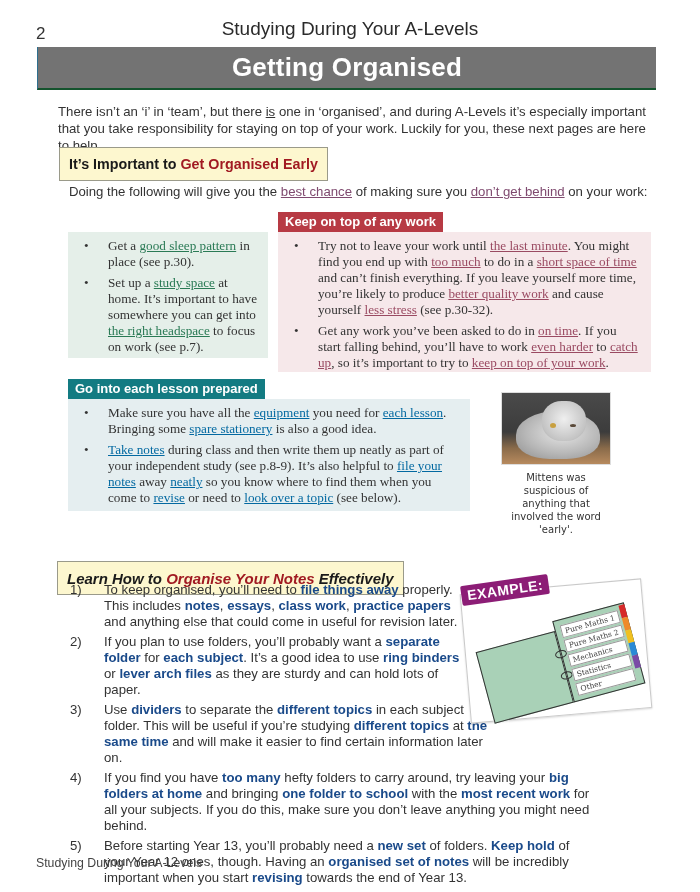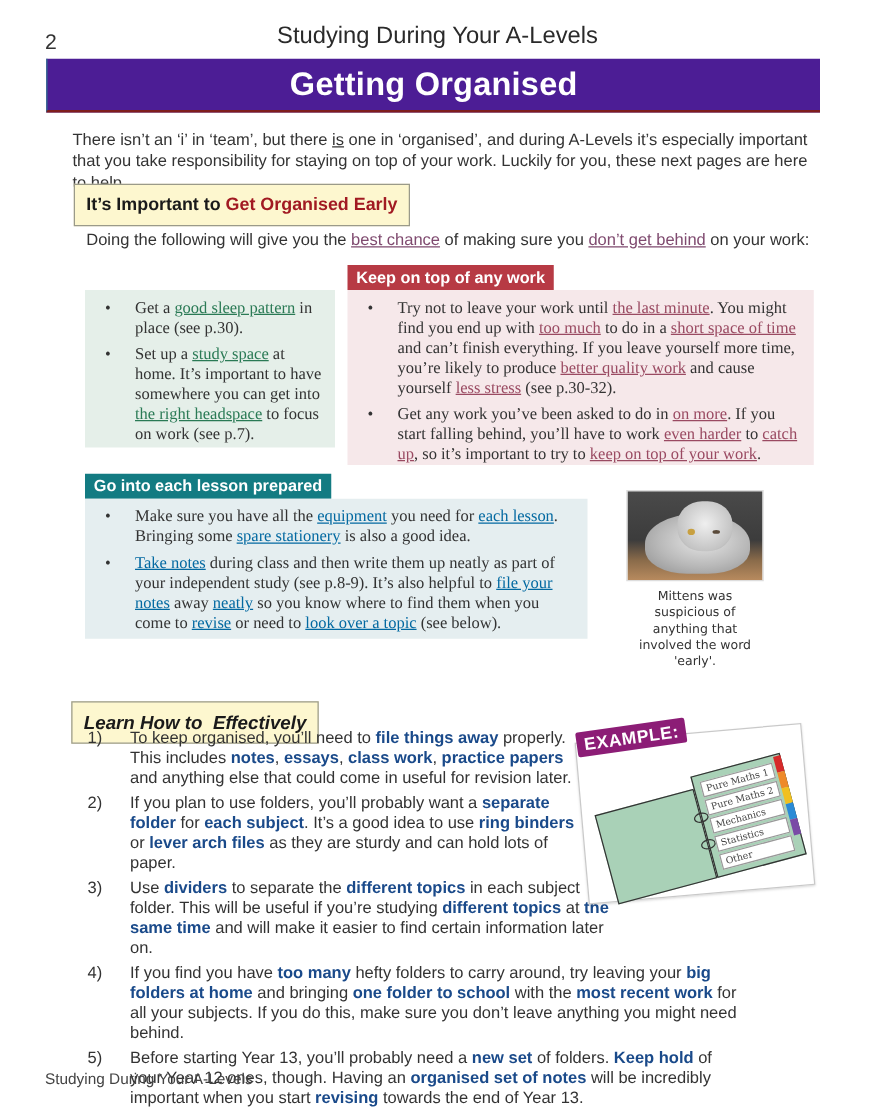--- a/index.html
+++ b/index.html
@@ -2,21 +2,21 @@
 <html><head>
 <meta charset="utf-8">
 <style>
   * { box-sizing: border-box; margin: 0; padding: 0; }
   html, body { width: 700px; height: 892px; background: #ffffff; overflow: hidden; }
   body { font-family: "Liberation Sans", "DejaVu Sans", sans-serif; color: #2b2b2b; position: relative; }
 
   .page-number { position: absolute; left: 36px; top: 24px; font-size: 17px; color: #333; }
   .running-head { position: absolute; left: 0; right: 0; top: 18px; text-align: center; font-size: 19px; color: #2a2a2a; }
 
-  .title-band { position: absolute; left: 37px; top: 47px; width: 619px; height: 43px; background: #4c1d95; border-bottom: 2px solid #7f1d1d; border-left: 1px solid #2d6f8f; display: flex; align-items: center; justify-content: center; }
+  .title-band { position: absolute; left: 37px; top: 47px; width: 619px; height: 43px; background: #737373; border-bottom: 2px solid #14532d; border-left: 1px solid #2d6f8f; display: flex; align-items: center; justify-content: center; }
   .title-band h1 { color: #fff; font-size: 26px; font-weight: bold; letter-spacing: 0.2px; }
 
   .intro { position: absolute; left: 58px; top: 103px; width: 600px; font-size: 13.2px; line-height: 17px; color: #333; }
   .intro u { text-decoration: underline; }
 
   .section-head { position: absolute; background: #fdf7cf; border: 1px solid #9a9a8a; font-weight: bold; color: #1a1a1a; display: flex; align-items: center; padding: 16px 9px; }
   .section-head .hl { color: #a11a22; }
   .sh1 { left: 59px; top: 147px; height: 28px; font-size: 14.3px; }
   .sh2 { left: 57px; top: 561px; height: 28px; font-size: 15px; font-style: italic; }
 
@@ -92,21 +92,21 @@
       <li><span>Set up a </span><a>study space</a><span> at home.  It’s important to have somewhere you can get into </span><a>the right headspace</a><span> to focus on work (see p.7).</span></li>
     </ul>
   </div>
 </div>
 
 <div class="box red" style="left:278px; top:212px; width:373px; height:160px;">
   <div class="box-tab">Keep on top of any work</div>
   <div class="box-body">
     <ul>
       <li><span>Try not to leave your work until </span><a>the last minute</a><span>.  You might find you end up with </span><a>too much</a><span> to do in a </span><a>short space of time</a><span> and can’t finish everything.  If you leave yourself more time, you’re likely to produce </span><a>better quality work</a><span> and cause yourself </span><a>less stress</a><span> (see p.30-32).</span></li>
-      <li><span>Get any work you’ve been asked to do in </span><a>on more</a><span>. If you start falling behind, you’ll have to work </span><a>even harder</a><span> to </span><a>catch up</a><span>, so it’s important to try to </span><a>keep on top of your work</a><span>.</span></li>
+      <li><span>Get any work you’ve been asked to do in </span><a>on time</a><span>. If you start falling behind, you’ll have to work </span><a>even harder</a><span> to </span><a>catch up</a><span>, so it’s important to try to </span><a>keep on top of your work</a><span>.</span></li>
     </ul>
   </div>
 </div>
 
 <div class="box teal" style="left:68px; top:379px; width:402px; height:132px;">
   <div class="box-tab">Go into each lesson prepared</div>
   <div class="box-body">
     <ul>
       <li><span>Make sure you have all the </span><a>equipment</a><span> you need for </span><a>each lesson</a><span>. Bringing some </span><a>spare stationery</a><span> is also a good idea.</span></li>
       <li><a>Take notes</a><span> during class and then write them up neatly as part of your independent study (see p.8-9).  It’s also helpful to </span><a>file your notes</a><span> away </span><a>neatly</a><span> so you know where to find them when you come to </span><a>revise</a><span> or need to </span><a>look over a topic</a><span> (see below).</span></li>
@@ -119,21 +119,21 @@
     <div class="cat-body"></div>
     <div class="cat-head">
       <div class="cat-eye" style="left:8px;"></div>
       <div class="cat-eye" style="left:28px; height:3px; top:23px; background:#5a4a3a;"></div>
     </div>
   </div>
   <div class="caption">Mittens was suspicious of anything that involved the word 'early'.</div>
 </div>
 
 <div class="section-head sh2">
-  <span>Learn How to </span>&nbsp;&nbsp;<span> Effectively</span>
+  <span>Learn How to </span>&nbsp;<span class="hl">Organise Your Notes</span>&nbsp;<span> Effectively</span>
 </div>
 
 <div class="notes" id="notes">
     <div class="item i1"><span class="num">1)</span><span>To keep organised, you’ll need to </span><b>file things away</b><span> properly. This includes </span><b>notes</b><span>, </span><b>essays</b><span>, </span><b>class work</b><span>, </span><b>practice papers</b><span> and anything else that could come in useful for revision later.</span></div>
     <div class="item i2"><span class="num">2)</span><span>If you plan to use folders, you’ll probably want a </span><b>separate folder</b><span> for </span><b>each subject</b><span>.  It’s a good idea to use </span><b>ring binders</b><span> or </span><b>lever arch files</b><span> as they are sturdy and can hold lots of paper.</span></div>
     <div class="item i3"><span class="num">3)</span><span>Use </span><b>dividers</b><span> to separate the </span><b>different topics</b><span> in each subject folder. This will be useful if you’re studying </span><b>different topics</b><span> at </span><b>the same time</b><span> and will make it easier to find certain information later on.</span></div>
     <div class="item "><span class="num">4)</span><span>If you find you have </span><b>too many</b><span> hefty folders to carry around, try leaving your </span><b>big folders at home</b><span> and bringing </span><b>one folder to school</b><span> with the </span><b>most recent work</b><span> for all your subjects.  If you do this, make sure you don’t leave anything you might need behind.</span></div>
     <div class="item "><span class="num">5)</span><span>Before starting Year 13, you’ll probably need a </span><b>new set</b><span> of folders. </span><b>Keep hold</b><span> of your Year 12 ones, though.  Having an </span><b>organised set of notes</b><span> will be incredibly important when you start </span><b>revising</b><span> towards the end of Year 13.</span></div>
   </div>
 

